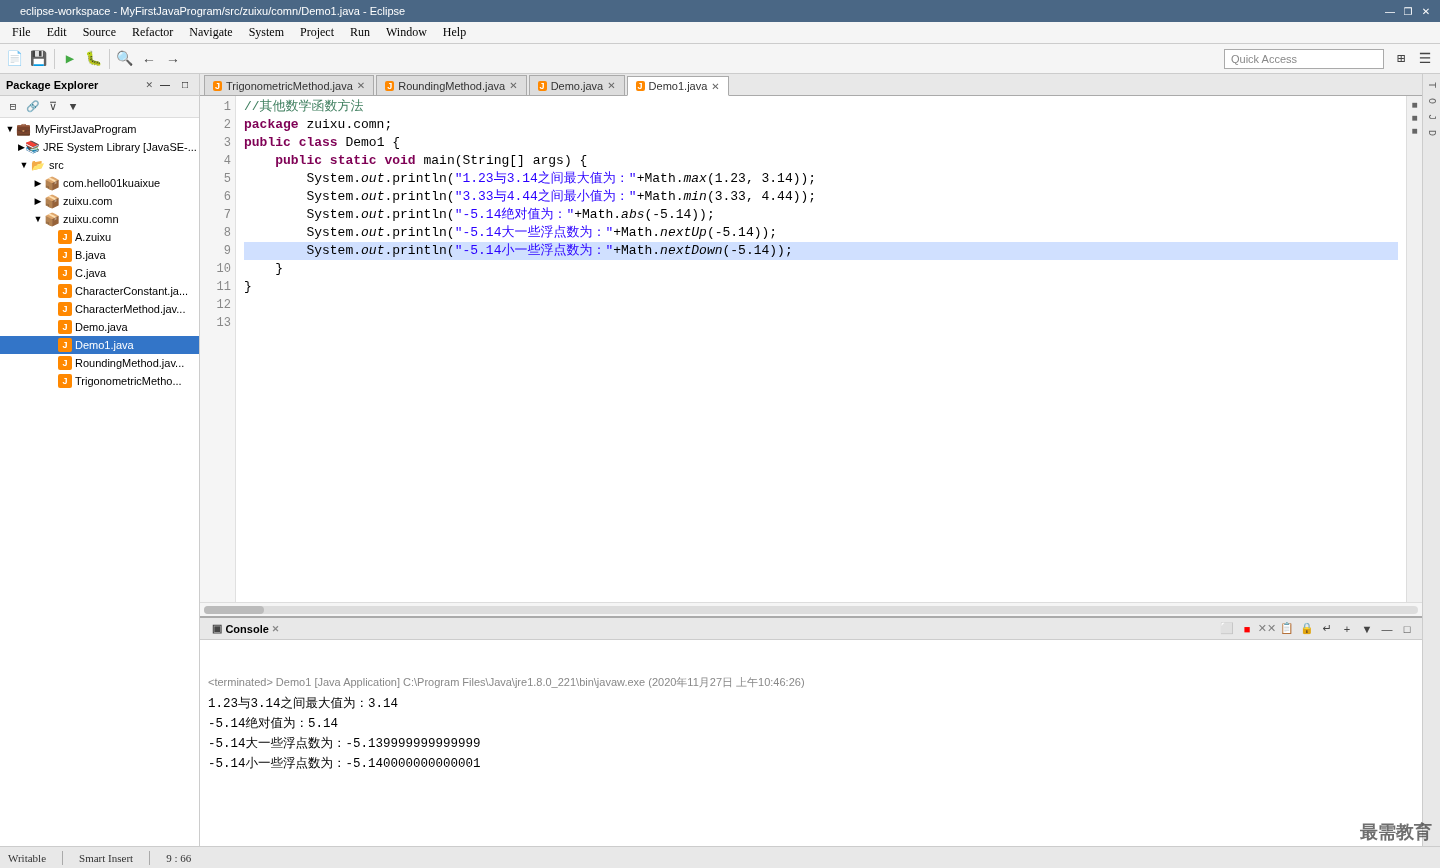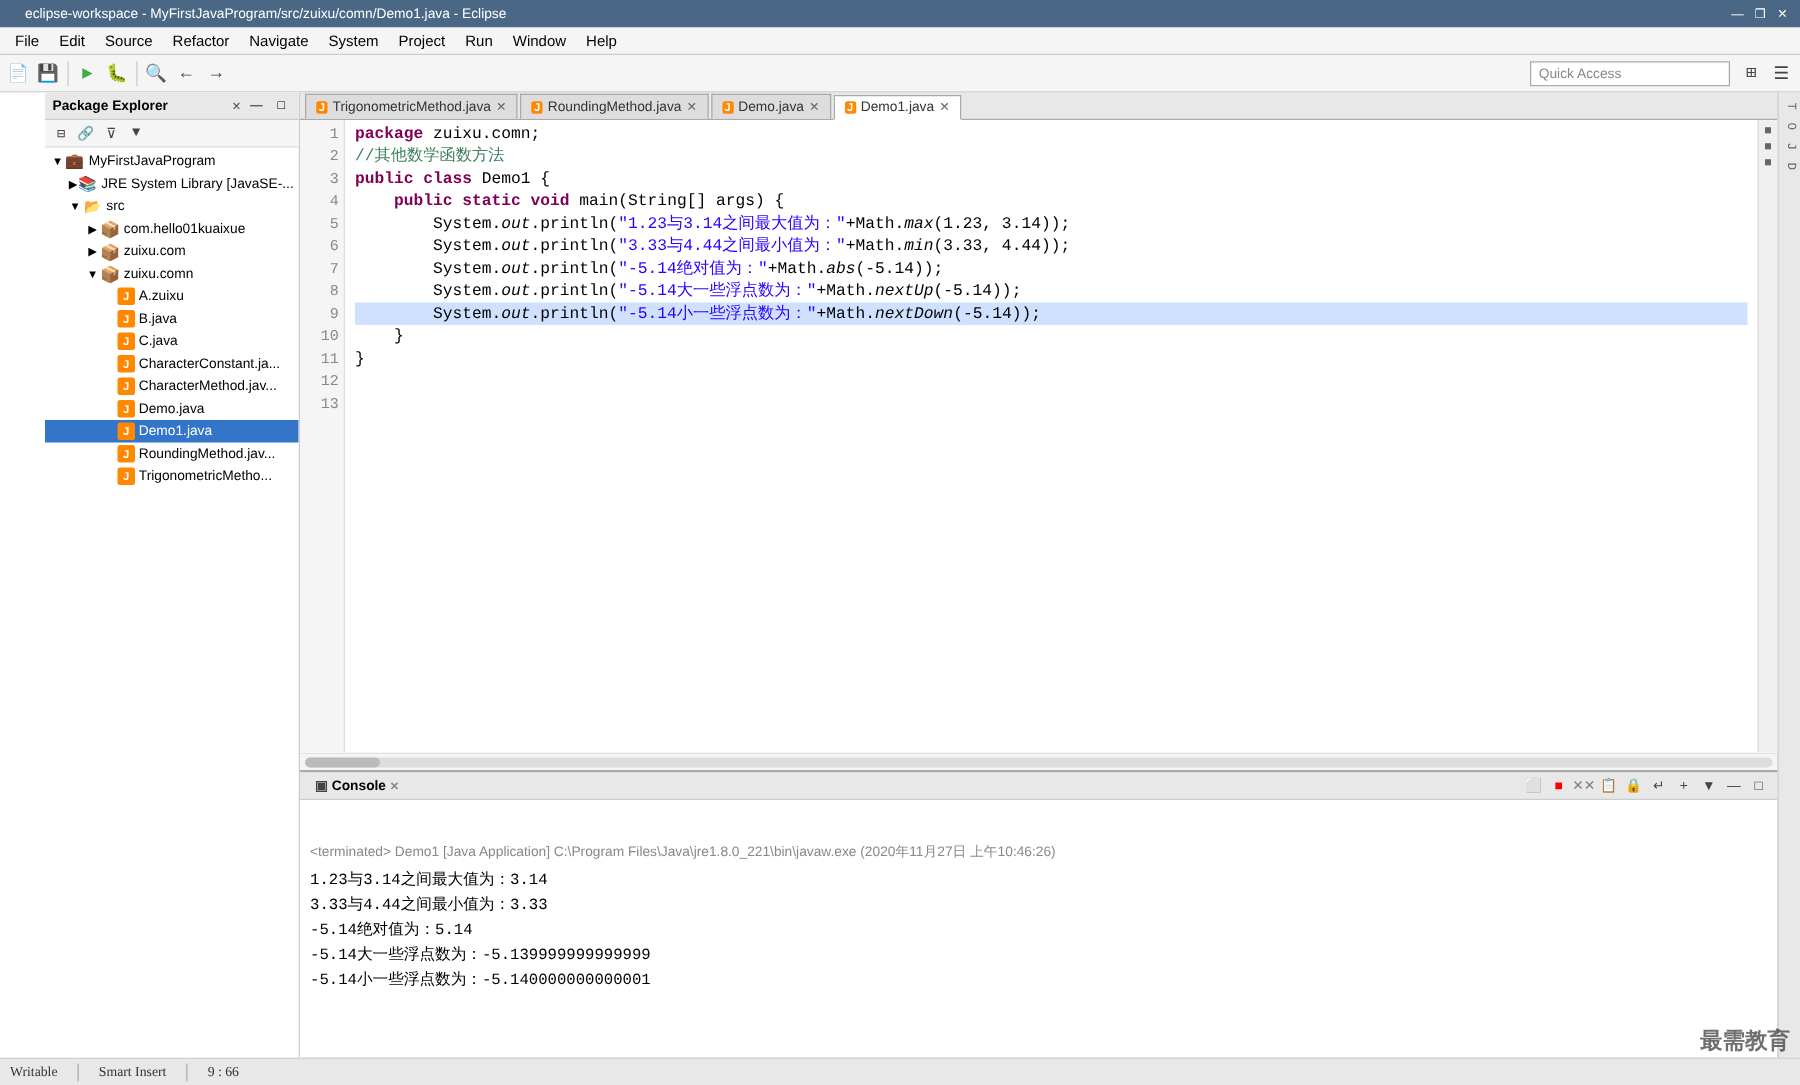--- a/index.html
+++ b/index.html
@@ -24,21 +24,21 @@
     #menu-bar {
       background: #f5f5f5;
       height: 22px;
       display: flex;
       align-items: center;
       padding: 0 4px;
       border-bottom: 1px solid #ccc;
       font-family: 'Segoe UI', sans-serif;
       font-size: 12px;
     }
-    .menu-item { padding: 2px 8px; cursor: pointer; }
+    .menu-item { padding: 2px 8px; cursor: pointer; font-family: Liberation Serif, serif; }
 
     
     #toolbar {
       background: #f5f5f5;
       height: 30px;
       display: flex;
       align-items: center;
       padding: 0 4px;
       border-bottom: 1px solid #ccc;
       gap: 2px;
@@ -65,27 +65,26 @@
     }
 
     
     #main-layout {
       display: flex;
       height: calc(868px - 22px - 22px - 30px - 22px);
     }
 
     
     #package-explorer {
-      width: 240px;
+      width: 200px;
       background: #fff;
       border-right: 1px solid #ccc;
       display: flex;
       flex-direction: column;
       overflow: hidden;
-      padding-left: 36px;
     }
     .panel-title-bar {
       background: #e8e8e8;
       height: 22px;
       display: flex;
       align-items: center;
       padding: 0 6px;
       font-size: 11px;
       font-family: 'Segoe UI', sans-serif;
       border-bottom: 1px solid #ccc;
@@ -486,22 +485,22 @@
           <div style="line-height: 18px; font-size: 12px;">6</div>
           <div style="line-height: 18px; font-size: 12px;">7</div>
           <div style="line-height: 18px; font-size: 12px;">8</div>
           <div style="line-height: 18px; font-size: 12px;">9</div>
           <div style="line-height: 18px; font-size: 12px;">10</div>
           <div style="line-height: 18px; font-size: 12px;">11</div>
           <div style="line-height: 18px; font-size: 12px;">12</div>
           <div style="line-height: 18px; font-size: 12px;">13</div>
         </div>
       <div id="code-area">
+          <div class="code-line"><span class="comment">//其他数学函数方法</span></div>
           <div class="code-line"><span class="kw">package</span> zuixu.comn;</div>
-          <div class="code-line"><span class="comment">//其他数学函数方法</span></div>
           <div class="code-line"><span class="kw">public</span> <span class="kw">class</span> Demo1 {</div>
           <div class="code-line">    <span class="kw">public</span> <span class="kw">static</span> <span class="kw">void</span> main(String[] args) {</div>
           <div class="code-line">        System.<span style="color:#000"><em>out</em></span>.println(<span class="str">"1.23与3.14之间最大值为："</span>+Math.<em>max</em>(1.23, 3.14));</div>
           <div class="code-line">        System.<span style="color:#000"><em>out</em></span>.println(<span class="str">"3.33与4.44之间最小值为："</span>+Math.<em>min</em>(3.33, 4.44));</div>
           <div class="code-line">        System.<span style="color:#000"><em>out</em></span>.println(<span class="str">"-5.14绝对值为："</span>+Math.<em>abs</em>(-5.14));</div>
           <div class="code-line">        System.<span style="color:#000"><em>out</em></span>.println(<span class="str">"-5.14大一些浮点数为："</span>+Math.<em>nextUp</em>(-5.14));</div>
           <div class="code-line" style="background: rgb(208, 224, 255);">        System.<span style="color:#000"><em>out</em></span>.println(<span class="str">"-5.14小一些浮点数为："</span>+Math.<em>nextDown</em>(-5.14));</div>
           <div class="code-line"></div>
           <div class="code-line">    }</div>
           <div class="code-line">}</div>
@@ -537,21 +536,20 @@
           <span class="console-btn">+</span>
           <span class="console-btn">▼</span>
           <span class="console-btn">—</span>
           <span class="console-btn">□</span>
         </div>
       </div>
       <div id="console-output">
         <div class="console-terminated">&lt;terminated&gt; Demo1 [Java Application] C:\Program Files\Java\jre1.8.0_221\bin\javaw.exe (2020年11月27日 上午10:46:26)</div>
 
       <div>1.23与3.14之间最大值为：3.14</div>
-          <div>3.33与4.44之间最小值为：3.33</div>
           <div>-5.14绝对值为：5.14</div>
           <div>-5.14大一些浮点数为：-5.139999999999999</div>
           <div>-5.14小一些浮点数为：-5.140000000000001</div>
         </div>
     </div>
 
   </div>
 
   <div id="outer-right-sidebar">
     <span class="outer-sidebar-btn">T</span>

